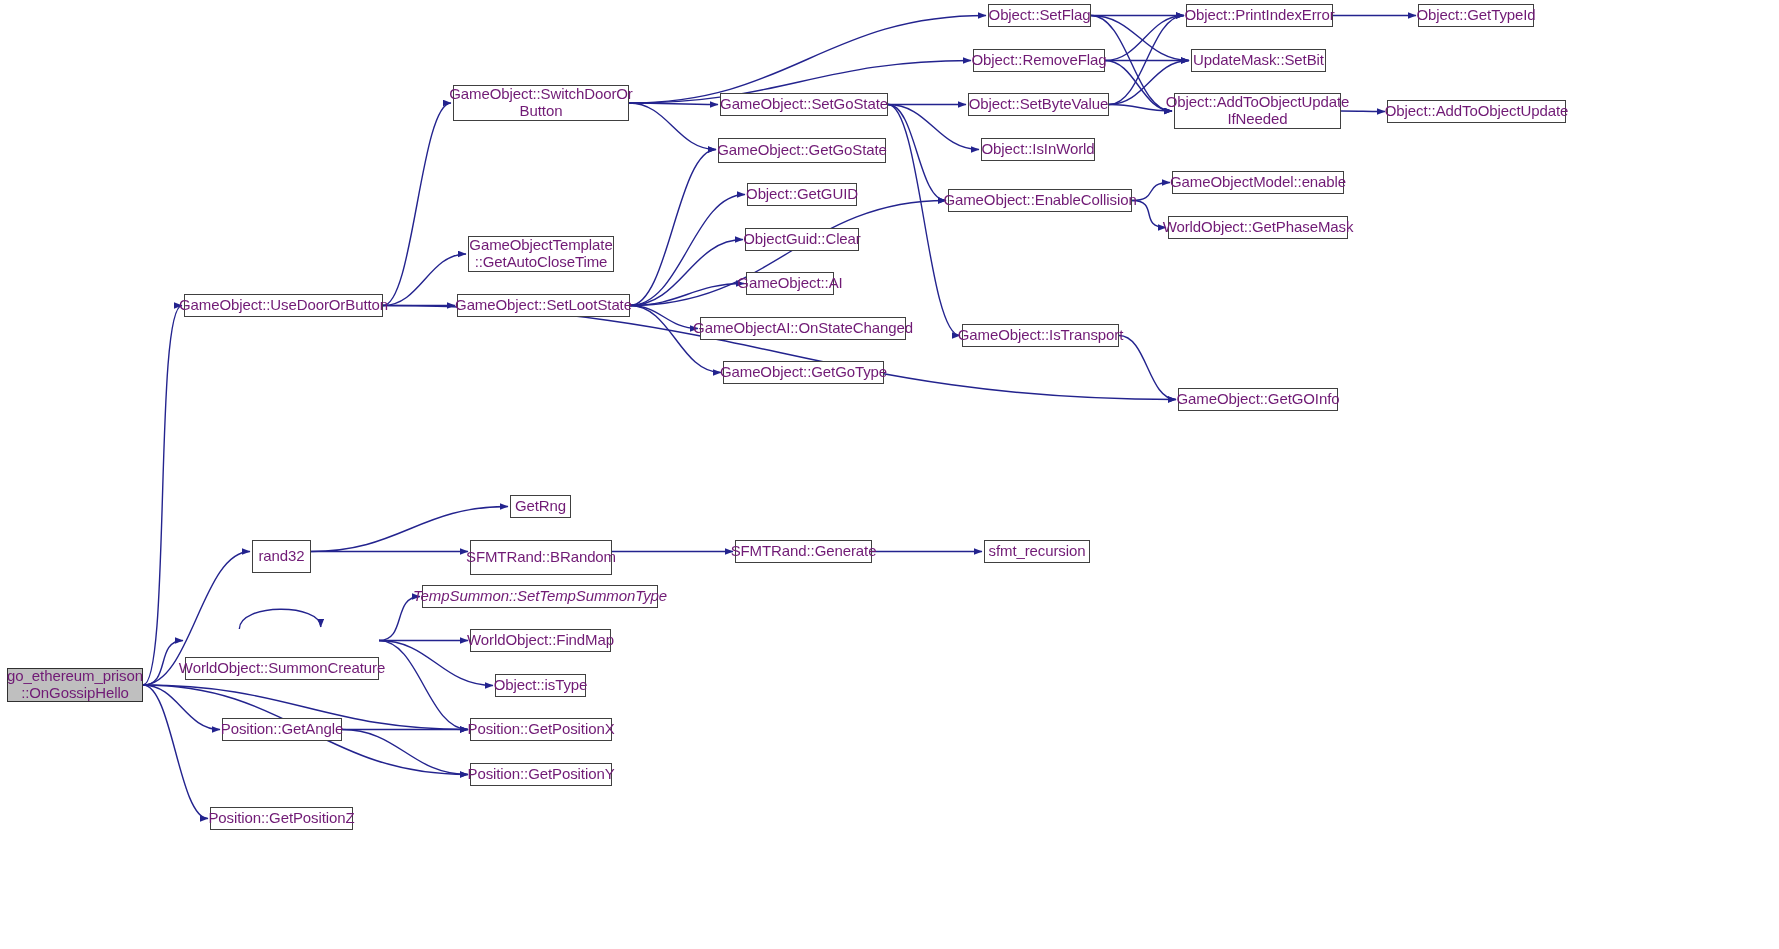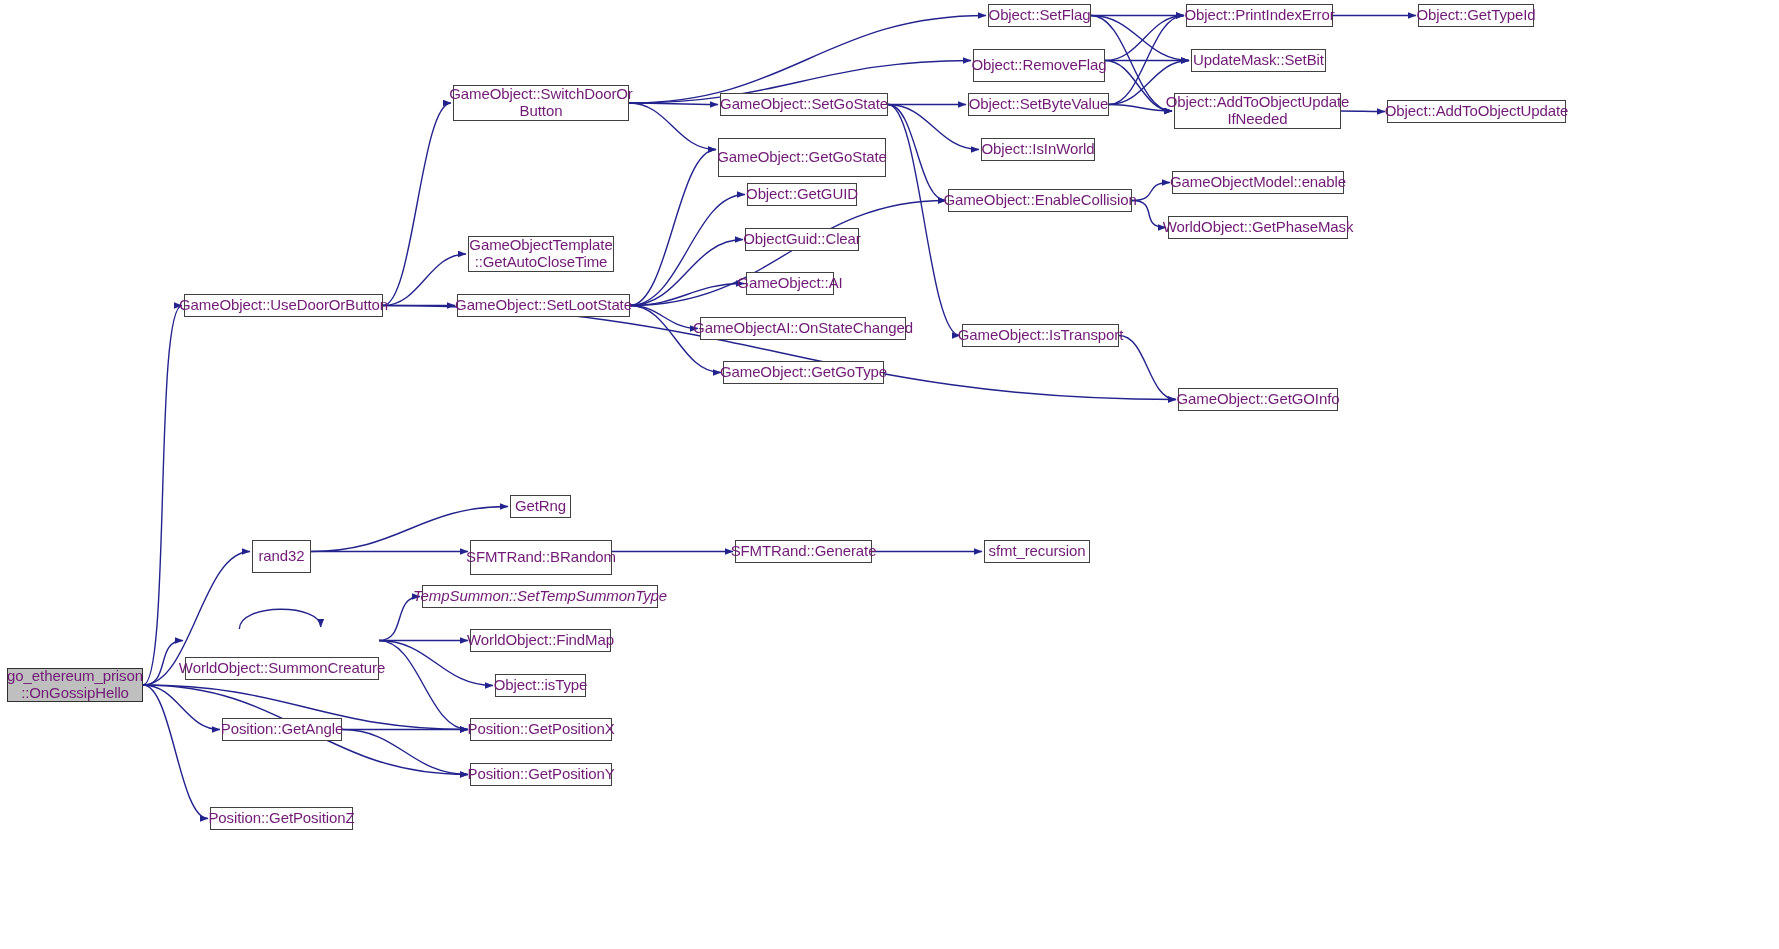--- a/index.html
+++ b/index.html
@@ -118,28 +118,28 @@
   <div id="node-layer">
       <div class="node root" style="left: 7px; top: 668px; width: 136px; height: 34px;">go_ethereum_prison
 ::OnGossipHello</div>
       <div class="node" style="left: 184px; top: 294px; width: 199px; height: 23px;">GameObject::UseDoorOrButton</div>
       <div class="node" style="left: 453px; top: 85px; width: 176px; height: 36px;">GameObject::SwitchDoorOr
 Button</div>
       <div class="node" style="left: 468px; top: 236px; width: 146px; height: 36px;">GameObjectTemplate
 ::GetAutoCloseTime</div>
       <div class="node" style="left: 457px; top: 294px; width: 173px; height: 23px;">GameObject::SetLootState</div>
       <div class="node" style="left: 720px; top: 93px; width: 168px; height: 23px;">GameObject::SetGoState</div>
-      <div class="node" style="left: 718px; top: 138px; width: 168px; height: 39px;">GameObject::GetGoState</div>
+      <div class="node" style="left: 718px; top: 138px; width: 168px; height: 25px;">GameObject::GetGoState</div>
       <div class="node" style="left: 747px; top: 183px; width: 110px; height: 23px;">Object::GetGUID</div>
       <div class="node" style="left: 745px; top: 228px; width: 114px; height: 23px;">ObjectGuid::Clear</div>
       <div class="node" style="left: 746px; top: 272px; width: 88px; height: 23px;">GameObject::AI</div>
       <div class="node" style="left: 700px; top: 317px; width: 206px; height: 23px;">GameObjectAI::OnStateChanged</div>
       <div class="node" style="left: 723px; top: 361px; width: 161px; height: 23px;">GameObject::GetGoType</div>
       <div class="node" style="left: 988px; top: 4px; width: 103px; height: 23px;">Object::SetFlag</div>
-      <div class="node" style="left: 973px; top: 49px; width: 132px; height: 33px;">Object::RemoveFlag</div>
+      <div class="node" style="left: 973px; top: 49px; width: 132px; height: 23px;">Object::RemoveFlag</div>
       <div class="node" style="left: 968px; top: 93px; width: 141px; height: 23px;">Object::SetByteValue</div>
       <div class="node" style="left: 981px; top: 138px; width: 114px; height: 23px;">Object::IsInWorld</div>
       <div class="node" style="left: 948px; top: 189px; width: 184px; height: 23px;">GameObject::EnableCollision</div>
       <div class="node" style="left: 962px; top: 324px; width: 157px; height: 23px;">GameObject::IsTransport</div>
       <div class="node" style="left: 1186px; top: 4px; width: 147px; height: 23px;">Object::PrintIndexError</div>
       <div class="node" style="left: 1191px; top: 49px; width: 135px; height: 23px;">UpdateMask::SetBit</div>
       <div class="node" style="left: 1174px; top: 93px; width: 167px; height: 36px;">Object::AddToObjectUpdate
 IfNeeded</div>
       <div class="node" style="left: 1172px; top: 171px; width: 172px; height: 23px;">GameObjectModel::enable</div>
       <div class="node" style="left: 1168px; top: 216px; width: 180px; height: 23px;">WorldObject::GetPhaseMask</div>

